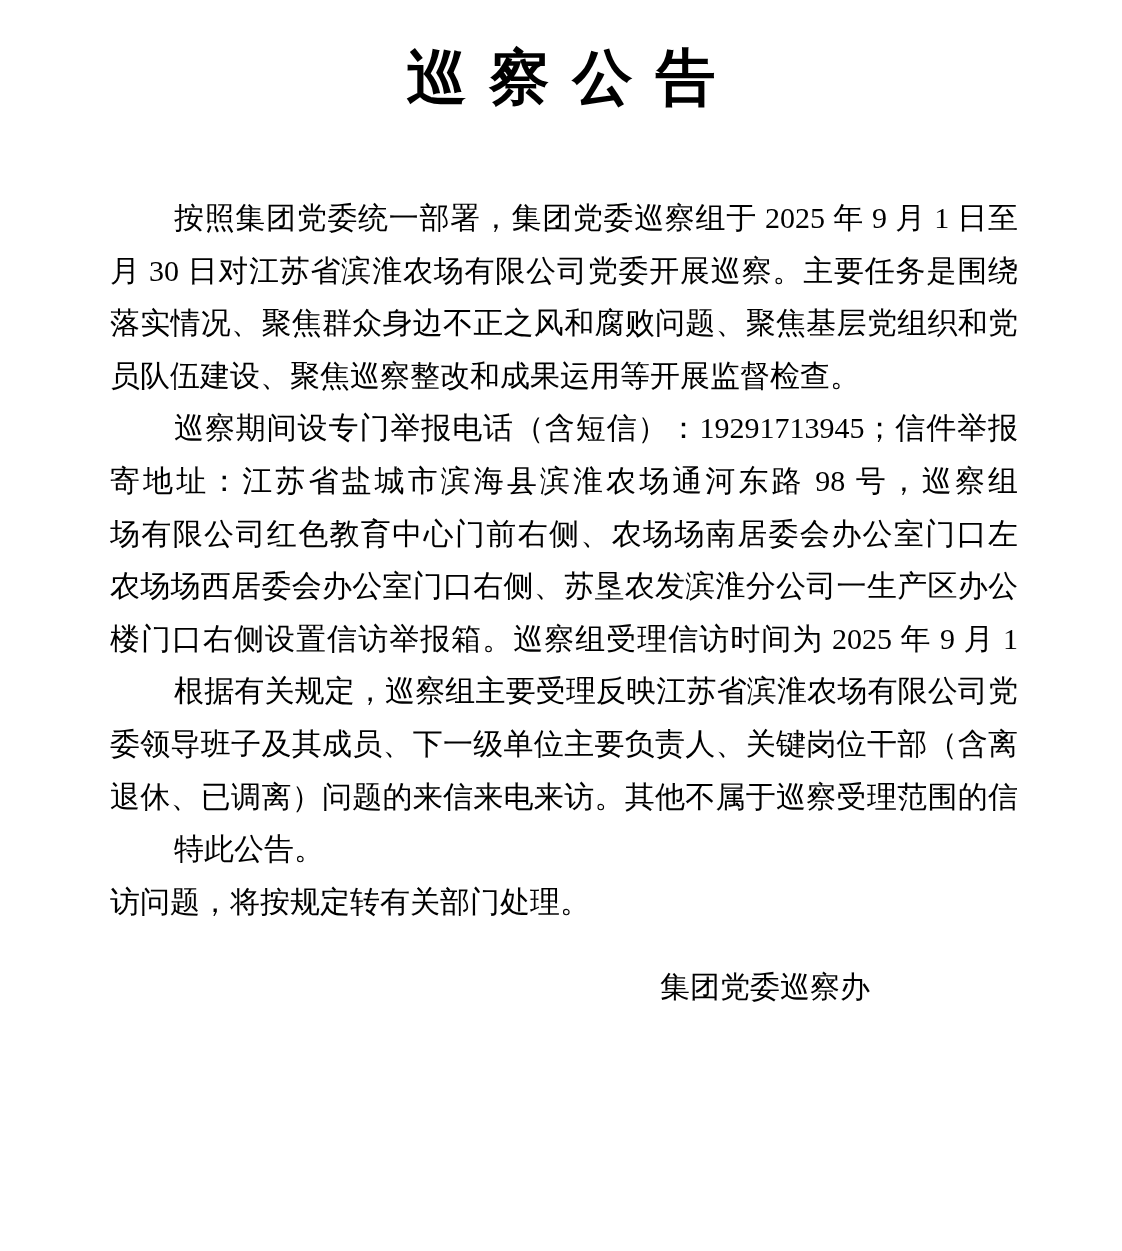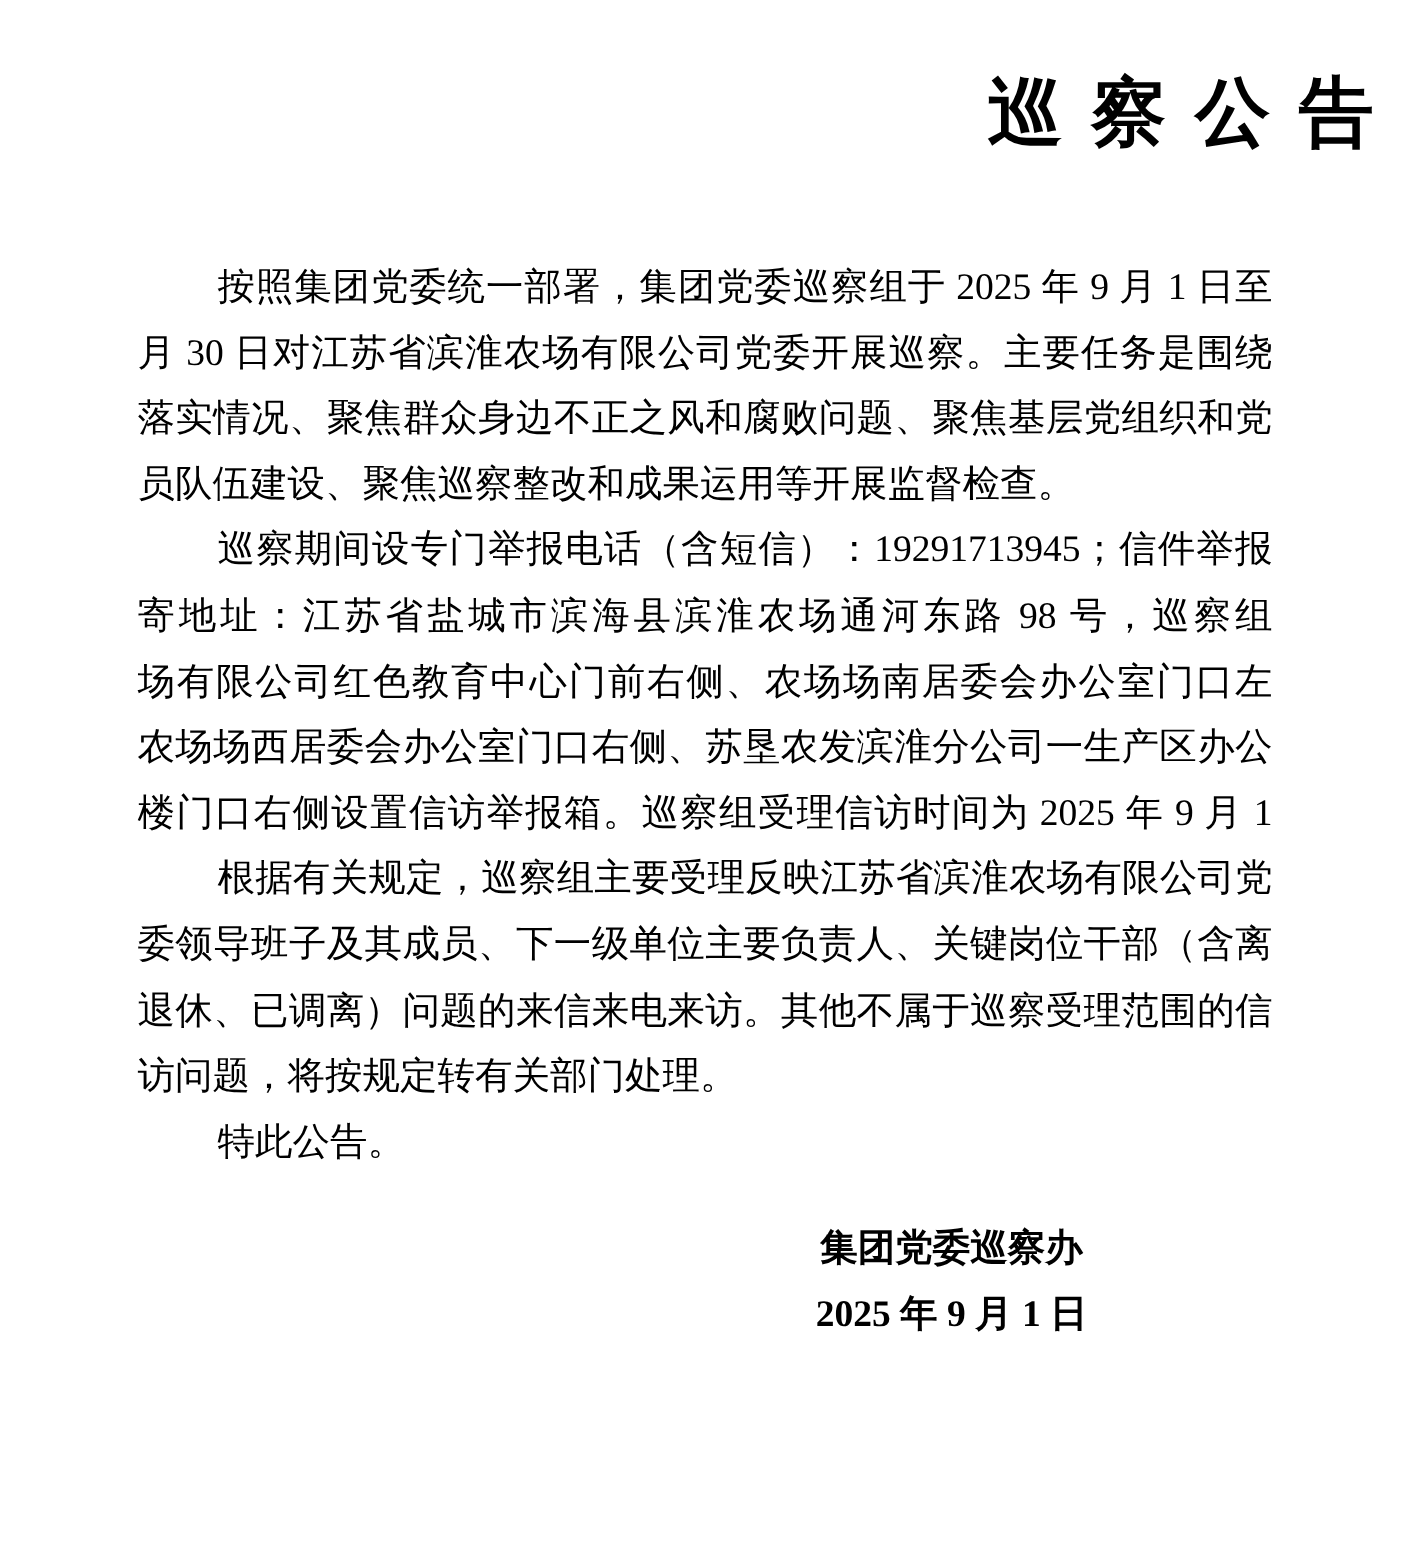--- a/index.html
+++ b/index.html
@@ -9,22 +9,22 @@
   .page {
     width: 1122px;
     height: 1251px;
     background: #ffffff;
     color: #000000;
     font-family: "Liberation Serif", "DejaVu Serif", serif;
     overflow: hidden;
     position: relative;
   }
   .doc-title {
-    padding-top: 54px;
-    text-align: right;
+    padding-top: 42px;
+    text-align: center;
     font-size: 60px;
     font-weight: 700;
     line-height: 72px;
     letter-spacing: 23px;
     text-indent: 23px;
     white-space: nowrap;
   }
   .doc-body {
     margin: 78px 104px 0 110px;
   }
@@ -49,21 +49,20 @@
     margin-left: auto;
     margin-right: 252px;
     width: max-content;
     text-align: center;
   }
   .signature-line {
     font-size: 30px;
     line-height: 52.6px;
     height: 52.6px;
     white-space: nowrap;
-    font-weight: bold;
   }
 </style>
 </head>
 <body>
 
 <div class="page">
 
   <div class="doc-title">巡察公告</div>
 
   <div class="doc-body">
@@ -72,22 +71,21 @@
     <div class="doc-line">落实情况、聚焦群众身边不正之风和腐败问题、聚焦基层党组织和党</div>
     <div class="doc-line end">员队伍建设、聚焦巡察整改和成果运用等开展监督检查。</div>
     <div class="doc-line indent">巡察期间设专门举报电话（含短信）：19291713945；信件举报邮</div>
     <div class="doc-line">寄地址：江苏省盐城市滨海县滨淮农场通河东路 98 号，巡察组（收）；</div>
     <div class="doc-line">场有限公司红色教育中心门前右侧、农场场南居委会办公室门口左侧、</div>
     <div class="doc-line">农场场西居委会办公室门口右侧、苏垦农发滨淮分公司一生产区办公</div>
     <div class="doc-line">楼门口右侧设置信访举报箱。巡察组受理信访时间为 2025 年 9 月 1</div>
     <div class="doc-line indent">根据有关规定，巡察组主要受理反映江苏省滨淮农场有限公司党</div>
     <div class="doc-line">委领导班子及其成员、下一级单位主要负责人、关键岗位干部（含离</div>
     <div class="doc-line">退休、已调离）问题的来信来电来访。其他不属于巡察受理范围的信</div>
+    <div class="doc-line indent end">特此公告。</div>
     <div class="doc-line end">访问题，将按规定转有关部门处理。</div>
-    <div class="doc-line indent end">特此公告。</div>
   </div>
 
   <div class="signature-block">
     <div class="signature-line">集团党委巡察办</div>
-    <div class="signature-line">2025 年 9 月 1 日</div>
   </div>
 
 </div>
 
 </body></html>

